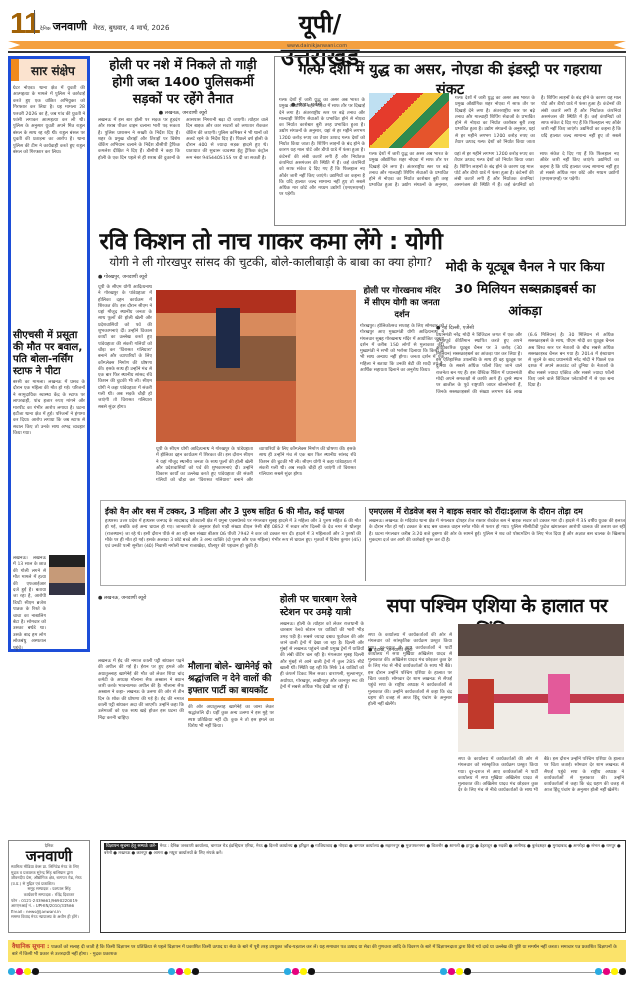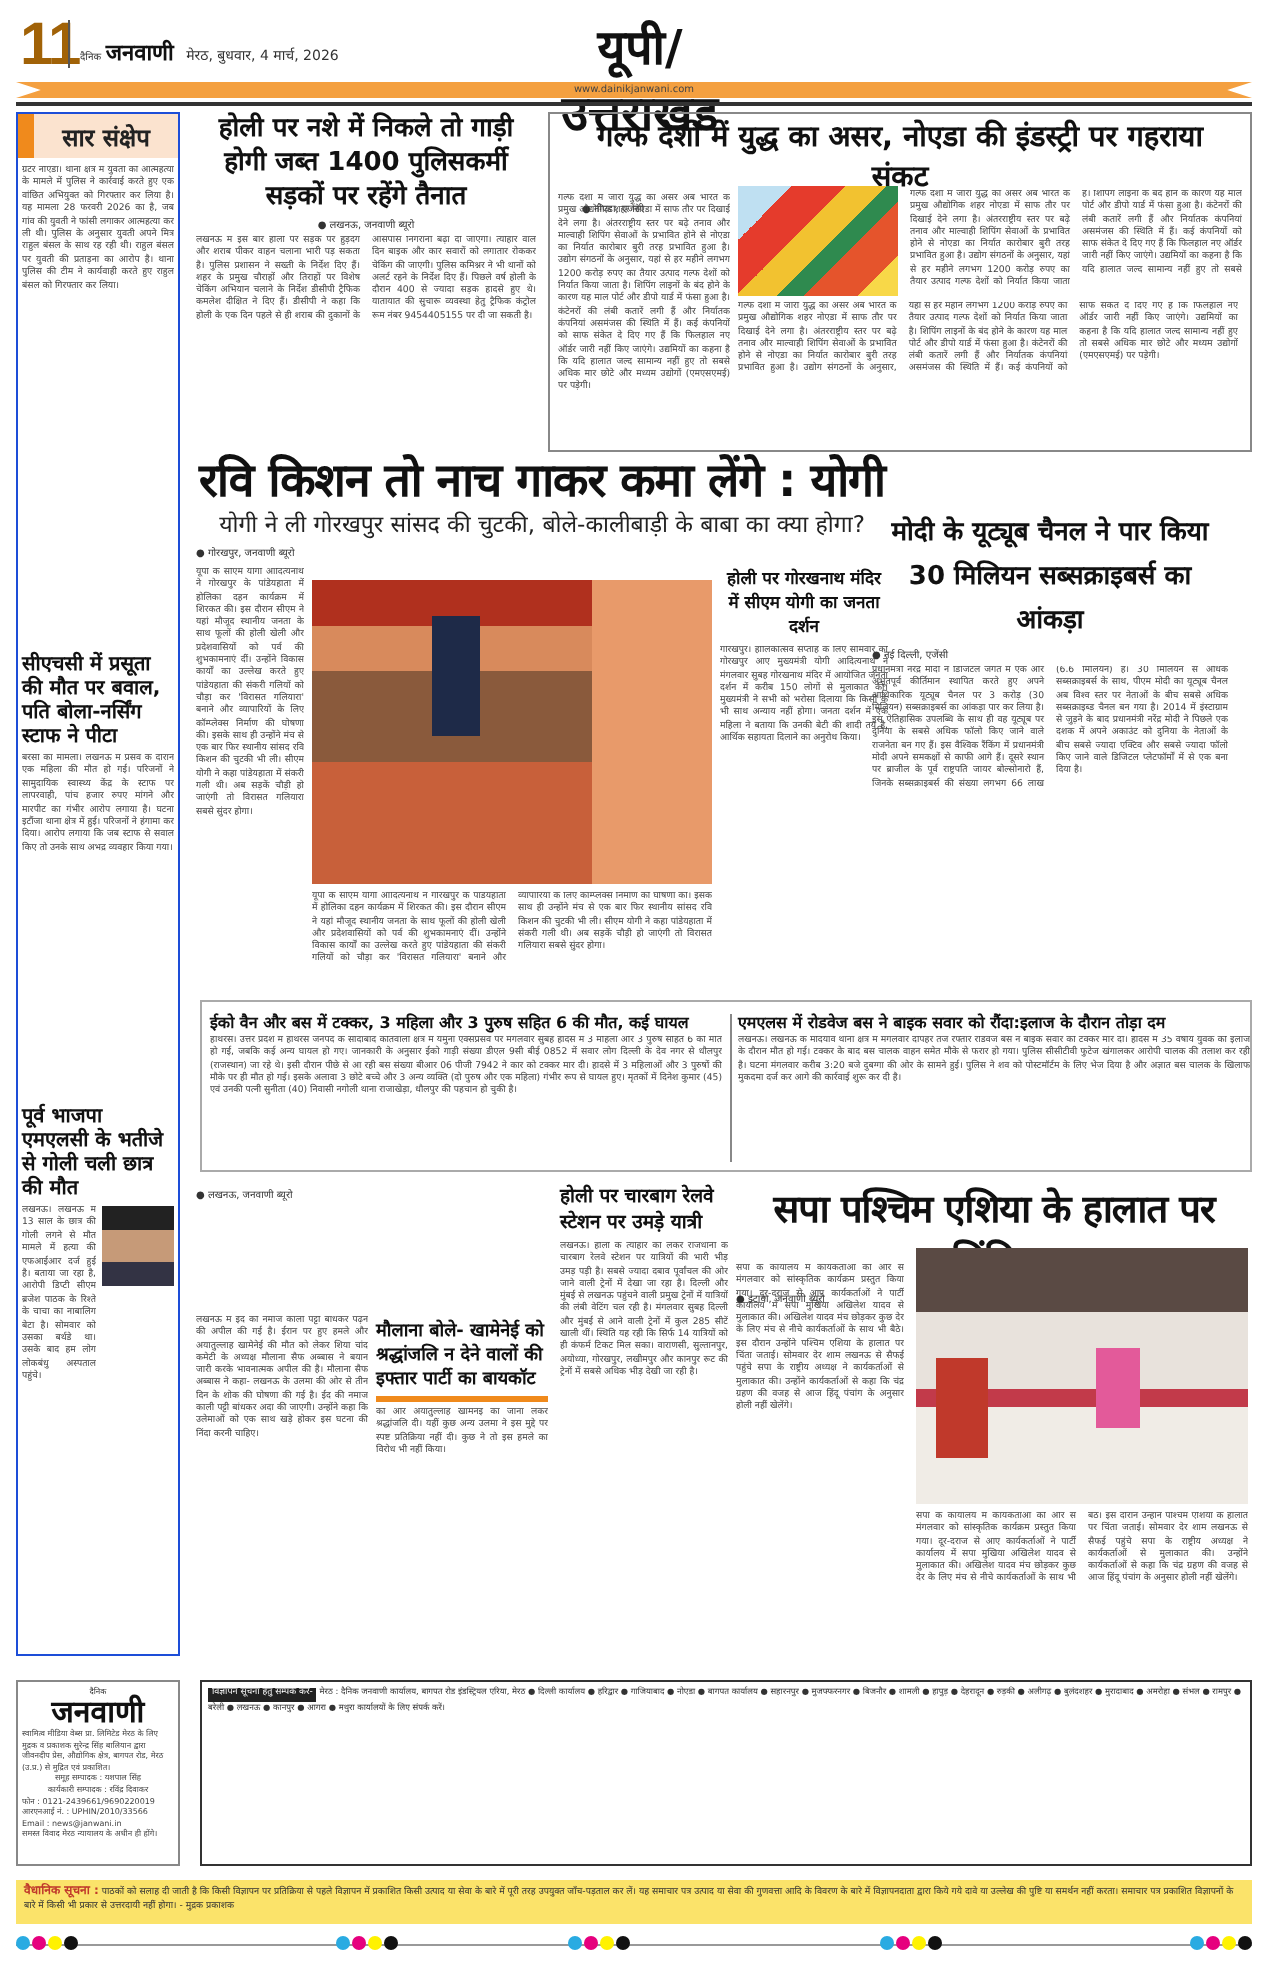--- a/index.html
+++ b/index.html
@@ -7,21 +7,21 @@
   .abs { position: absolute; }
   .hdr-page { left: 10px; top: 6px; font: bold 30px "Liberation Sans", sans-serif; color: #a16207; letter-spacing: -1px; }
   .hdr-divider { left: 34px; top: 10px; width: 1px; height: 24px; background: #555; }
   .hdr-meta { left: 40px; top: 18px; font-size: 7px; color: #333; white-space: nowrap; }
   .hdr-meta b { font-size: 11px; color: #111; margin-right: 4px; }
   .hdr-section { left: 260px; top: 6px; width: 120px; text-align: center; font: bold 24px "DejaVu Sans", sans-serif; color: #111; }
   .hdr-band { left: 8px; top: 41px; width: 618px; height: 8px; background: #f4a040; clip-path: polygon(0 0,100% 0,98% 50%,100% 100%,0 100%,2% 50%); }
   .hdr-url { left: 0; top: 41px; width: 634px; text-align: center; font-size: 5px; color: #444; line-height: 8px; }
   .hdr-rule { left: 8px; top: 51px; width: 618px; height: 2px; background: #333; }
 
-  .col-left { left: 8px; top: 56px; width: 82px; height: 772px; border: 1px solid #1d4ed8; padding: 2px; background: #fff; }
+  .col-left { left: 8px; top: 56px; width: 82px; height: 596px; border: 3px solid #1d4ed8; padding: 2px; background: #fff; }
   .sar-head { display: flex; align-items: center; height: 22px; background: #fbe3cf; margin: -2px -2px 4px -2px; }
   .sar-head .bar { width: 8px; height: 22px; background: #f08a1c; }
   .sar-head span { flex: 1; text-align: center; font: bold 12px "DejaVu Sans", sans-serif; color: #222; }
   .brief-h { font: bold 10px "DejaVu Sans", sans-serif; line-height: 12px; margin: 2px 0; color: #111; }
   .brief-t { font-size: 4.6px; line-height: 6.4px; color: #444; margin-bottom: 4px; text-align: justify; }
   .thumb-boy { float: right; width: 36px; height: 40px; background: linear-gradient(180deg,#222 0 30%,#c69a78 30% 70%,#334 70%); margin: 0 0 2px 3px; }
 
   .story { position: absolute; }
   .h1 { font: bold 13px "DejaVu Sans", sans-serif; color: #111; line-height: 17px; text-align: center; }
   .h-big { font: bold 21px "DejaVu Sans", sans-serif; color: #111; line-height: 26px; text-align: center; letter-spacing: -0.5px; }
@@ -78,21 +78,20 @@
     <span>सार संक्षेप</span>
   </div>
   <div>
     <div class="brief-t" style="height:240px;overflow:hidden;">ग्रेटर नोएडा। थाना क्षेत्र में युवती की आत्महत्या के मामले में पुलिस ने कार्रवाई करते हुए एक वांछित अभियुक्त को गिरफ्तार कर लिया है। यह मामला 28 फरवरी 2026 का है, जब गांव की युवती ने फांसी लगाकर आत्महत्या कर ली थी। पुलिस के अनुसार युवती अपने मित्र राहुल बंसल के साथ रह रही थी। राहुल बंसल पर युवती की प्रताड़ना का आरोप है। थाना पुलिस की टीम ने कार्यवाही करते हुए राहुल बंसल को गिरफ्तार कर लिया।</div>
   </div>
   <div>
     <div class="brief-h">सीएचसी में प्रसूता की मौत पर बवाल, पति बोला-नर्सिंग स्टाफ ने पीटा</div>
     <div class="brief-t" style="height:172px;overflow:hidden;">बरसी का मामला। लखनऊ में प्रसव के दौरान एक महिला की मौत हो गई। परिजनों ने सामुदायिक स्वास्थ्य केंद्र के स्टाफ पर लापरवाही, पांच हजार रुपए मांगने और मारपीट का गंभीर आरोप लगाया है। घटना इटौंजा थाना क्षेत्र में हुई। परिजनों ने हंगामा कर दिया। आरोप लगाया कि जब स्टाफ से सवाल किए तो उनके साथ अभद्र व्यवहार किया गया।</div>
   </div>
   <div>
-    <div class="brief-h">पूर्व भाजपा एमएलसी के भतीजे से गोली चली छात्र की मौत</div>
     <div class="thumb-boy"></div>
     <div class="brief-t" style="height:210px;overflow:hidden;">लखनऊ। लखनऊ में 13 साल के छात्र की गोली लगने से मौत मामले में हत्या की एफआईआर दर्ज हुई है। बताया जा रहा है, आरोपी डिप्टी सीएम ब्रजेश पाठक के रिश्ते के चाचा का नाबालिग बेटा है। सोमवार को उसका बर्थडे था। उसके बाद हम लोग लोकबंधु अस्पताल पहुंचे।</div>
   </div>
 </div>
 
 <div class="story" style="left:98px;top:56px;width:170px;height:168px;">
   <div class="h1">होली पर नशे में निकले तो गाड़ी होगी जब्त 1400 पुलिसकर्मी सड़कों पर रहेंगे तैनात</div>
   <div class="by">● लखनऊ, जनवाणी ब्यूरो</div>
   <div class="txt" style="column-count:2;height:118px;overflow:hidden;">लखनऊ में इस बार होली पर सड़क पर हुड़दंग और शराब पीकर वाहन चलाना भारी पड़ सकता है। पुलिस प्रशासन ने सख्ती के निर्देश दिए हैं। शहर के प्रमुख चौराहों और तिराहों पर विशेष चेकिंग अभियान चलाने के निर्देश डीसीपी ट्रैफिक कमलेश दीक्षित ने दिए हैं। डीसीपी ने कहा कि होली के एक दिन पहले से ही शराब की दुकानों के आसपास निगरानी बढ़ा दी जाएगी। त्योहार वाले दिन बाइक और कार सवारों को लगातार रोककर चेकिंग की जाएगी। पुलिस कमिश्नर ने भी थानों को अलर्ट रहने के निर्देश दिए हैं। पिछले वर्ष होली के दौरान 400 से ज्यादा सड़क हादसे हुए थे। यातायात की सुचारू व्यवस्था हेतु ट्रैफिक कंट्रोल रूम नंबर 9454405155 पर दी जा सकती है।</div>
 </div>

